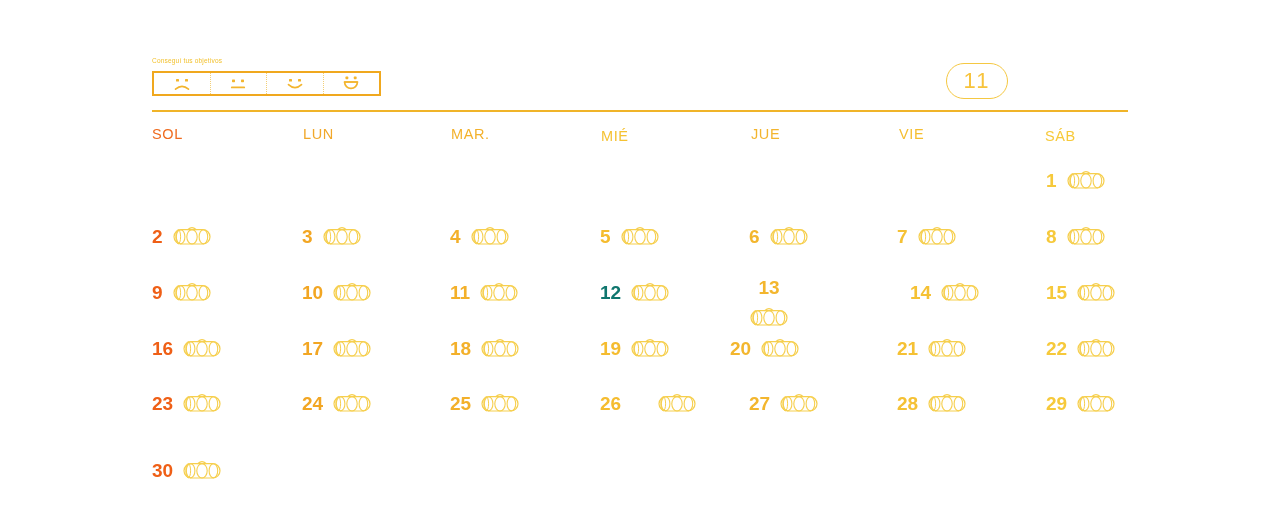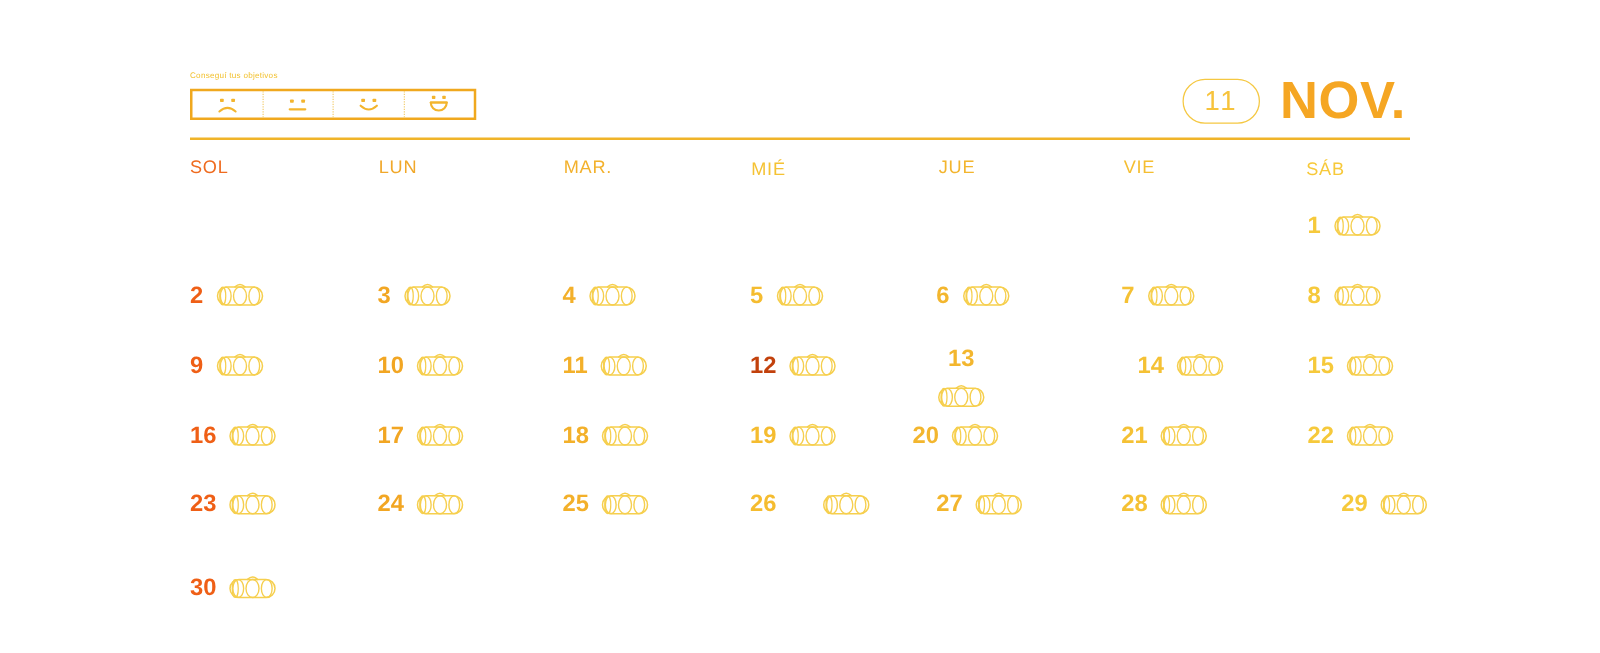--- a/index.html
+++ b/index.html
@@ -175,21 +175,20 @@
           <path d="M4.6 7 H17.4 A6.4 6.4 0 0 1 4.6 7 Z" fill="none" stroke="#f3b52e" stroke-width="1.7" stroke-linejoin="round"></path>
           <path d="M4.6 7 H17.4" stroke="#f3b52e" stroke-width="1.7" stroke-linecap="round"></path>
         </svg>
       </span>
     </div>
   </div>
 
   <div class="month-pill">
     <span>11</span>
   </div>
-  <div class="month-name">NOV.</div>
 
   <div class="divider"></div>
 
   <div class="weekdays">
       <div class="wd" style="left: 152px; top: 126px; color: rgb(239, 107, 31);">SOL</div>
       <div class="wd" style="left: 303px; top: 126px; color: rgb(241, 168, 42);">LUN</div>
       <div class="wd" style="left: 451px; top: 126px; color: rgb(243, 177, 44);">MAR.</div>
       <div class="wd" style="left: 601px; top: 128px; color: rgb(245, 194, 51);">MIÉ</div>
       <div class="wd" style="left: 751px; top: 126px; color: rgb(243, 181, 46);">JUE</div>
       <div class="wd" style="left: 899px; top: 126px; color: rgb(245, 190, 49);">VIE</div>
@@ -334,21 +333,21 @@
             <path d="M16 4.5 Q20 0.6 24 4.5" fill="none" stroke="#f6cf4e" stroke-width="1.2" stroke-linecap="round"></path>
             <rect x="2" y="4.6" width="36" height="14.4" rx="7.2" fill="none" stroke="#f6cf4e" stroke-width="1.2"></rect>
             <ellipse cx="8.6" cy="11.8" rx="4.3" ry="7.1" fill="none" stroke="#f6cf4e" stroke-width="1.1"></ellipse>
             <ellipse cx="6.2" cy="11.8" rx="2.4" ry="7.1" fill="none" stroke="#f6cf4e" stroke-width="1"></ellipse>
             <ellipse cx="20" cy="11.8" rx="5.2" ry="7.2" fill="none" stroke="#f6cf4e" stroke-width="1.1"></ellipse>
             <ellipse cx="31.4" cy="11.8" rx="4.3" ry="7.1" fill="none" stroke="#f6cf4e" stroke-width="1.1"></ellipse>
           </svg>
         </span>
       </div>
       <div class="day" style="left: 600px; top: 281px;">
-        <span class="day-num" style="color: #c2410c; text-align: center;">12</span>
+        <span class="day-num" style="color: #0f766e; text-align: center;">12</span>
         <span>
           <svg class="pumpkin" width="40" height="22" viewBox="0 0 40 22" aria-hidden="true">
             <path d="M16 4.5 Q20 0.6 24 4.5" fill="none" stroke="#f6cf4e" stroke-width="1.2" stroke-linecap="round"></path>
             <rect x="2" y="4.6" width="36" height="14.4" rx="7.2" fill="none" stroke="#f6cf4e" stroke-width="1.2"></rect>
             <ellipse cx="8.6" cy="11.8" rx="4.3" ry="7.1" fill="none" stroke="#f6cf4e" stroke-width="1.1"></ellipse>
             <ellipse cx="6.2" cy="11.8" rx="2.4" ry="7.1" fill="none" stroke="#f6cf4e" stroke-width="1"></ellipse>
             <ellipse cx="20" cy="11.8" rx="5.2" ry="7.2" fill="none" stroke="#f6cf4e" stroke-width="1.1"></ellipse>
             <ellipse cx="31.4" cy="11.8" rx="4.3" ry="7.1" fill="none" stroke="#f6cf4e" stroke-width="1.1"></ellipse>
           </svg>
         </span>
@@ -554,21 +553,21 @@
           <svg class="pumpkin" width="40" height="22" viewBox="0 0 40 22" aria-hidden="true">
             <path d="M16 4.5 Q20 0.6 24 4.5" fill="none" stroke="#f6cf4e" stroke-width="1.2" stroke-linecap="round"></path>
             <rect x="2" y="4.6" width="36" height="14.4" rx="7.2" fill="none" stroke="#f6cf4e" stroke-width="1.2"></rect>
             <ellipse cx="8.6" cy="11.8" rx="4.3" ry="7.1" fill="none" stroke="#f6cf4e" stroke-width="1.1"></ellipse>
             <ellipse cx="6.2" cy="11.8" rx="2.4" ry="7.1" fill="none" stroke="#f6cf4e" stroke-width="1"></ellipse>
             <ellipse cx="20" cy="11.8" rx="5.2" ry="7.2" fill="none" stroke="#f6cf4e" stroke-width="1.1"></ellipse>
             <ellipse cx="31.4" cy="11.8" rx="4.3" ry="7.1" fill="none" stroke="#f6cf4e" stroke-width="1.1"></ellipse>
           </svg>
         </span>
       </div>
-      <div class="day" style="left: 1046px; top: 392px; margin-left: 27px;">
+      <div class="day" style="left: 1046px; top: 392px;">
         <span class="day-num" style="color: rgb(246, 201, 59);">29</span>
         <span>
           <svg class="pumpkin" width="40" height="22" viewBox="0 0 40 22" aria-hidden="true">
             <path d="M16 4.5 Q20 0.6 24 4.5" fill="none" stroke="#f6cf4e" stroke-width="1.2" stroke-linecap="round"></path>
             <rect x="2" y="4.6" width="36" height="14.4" rx="7.2" fill="none" stroke="#f6cf4e" stroke-width="1.2"></rect>
             <ellipse cx="8.6" cy="11.8" rx="4.3" ry="7.1" fill="none" stroke="#f6cf4e" stroke-width="1.1"></ellipse>
             <ellipse cx="6.2" cy="11.8" rx="2.4" ry="7.1" fill="none" stroke="#f6cf4e" stroke-width="1"></ellipse>
             <ellipse cx="20" cy="11.8" rx="5.2" ry="7.2" fill="none" stroke="#f6cf4e" stroke-width="1.1"></ellipse>
             <ellipse cx="31.4" cy="11.8" rx="4.3" ry="7.1" fill="none" stroke="#f6cf4e" stroke-width="1.1"></ellipse>
           </svg>

